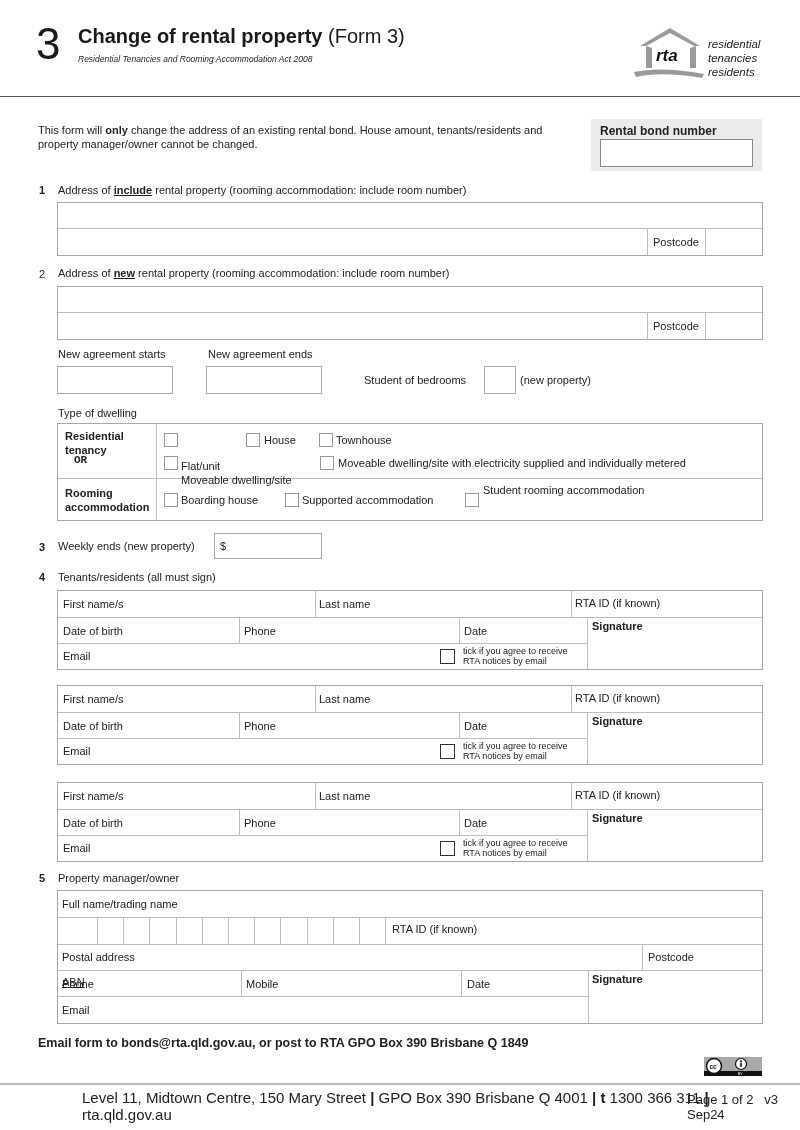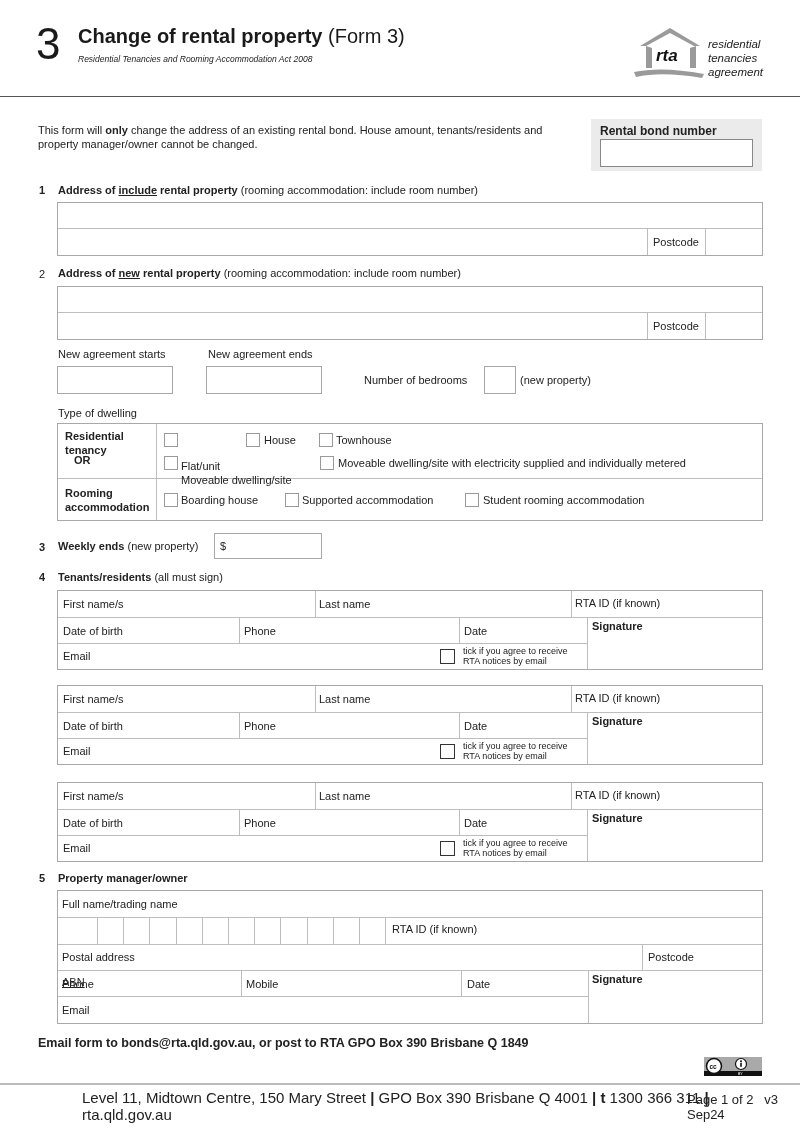--- a/index.html
+++ b/index.html
@@ -17,21 +17,21 @@
   .hr-top { left: 0; top: 96px; width: 800px; height: 1px; background: #555; }
 
   
   .intro { left: 38px; top: 123px; width: 540px; font-size: 11px; line-height: 14px; color: #222; }
   .bond-box { left: 591px; top: 119px; width: 171px; height: 52px; background: #ebebeb; }
   .bond-label { left: 600px; top: 124px; font-size: 12px; font-weight: 700; color: #222; }
   .bond-input { left: 600px; top: 139px; width: 153px; height: 28px; background: #fff; border: 1px solid #888; }
 
   .sec-num { font-size: 11px; font-weight: 700; color: #222; }
   .sec-head { font-size: 11px; color: #222; }
-  .sec-head b { font-weight: 700; }
+  .sec-head b { font-weight: 400; }
   .sec-head u { font-weight: 700; text-decoration: underline; }
 
   .box { border: 1px solid #a8a8a8; background: #fff; }
   .line-h { height: 1px; background: #bdbdbd; }
   .line-v { width: 1px; background: #bdbdbd; }
   .lbl { font-size: 11px; color: #222; white-space: nowrap; }
   .lbl-sm { font-size: 9px; line-height: 10px; color: #222; }
   .lbl-b { font-size: 11px; font-weight: 700; color: #222; line-height: 14px; }
   .chk { width: 14px; height: 14px; border: 1px solid #999; background: #fff; }
   .chk-dark { width: 15px; height: 15px; border: 1.5px solid #333; background: #fff; }
@@ -53,21 +53,21 @@
 <svg class="abs logo" viewBox="0 0 140 58">
   <path d="M8 22 L38 4 L68 22 L62 22 L38 9 L14 22 Z" fill="#9a9a9a"></path>
   <path d="M14 22 L14 44 L20 44 L20 24 Z" fill="#9a9a9a"></path>
   <path d="M58 24 L58 44 L64 44 L64 22 Z" fill="#9a9a9a"></path>
   <path d="M2 48 Q30 42 72 50 L70 54 Q30 47 4 53 Z" fill="#9a9a9a"></path>
   <text x="24" y="37" font-family="Liberation Sans, sans-serif" font-size="17" font-weight="700" font-style="italic" fill="#111">rta</text>
 </svg>
 <div class="abs logo-text">
   <div>residential</div>
   <div>tenancies</div>
-  <div>agreement</div>
+  <div>residents</div>
 </div>
 <div class="abs hr-top"></div>
 
 <div class="abs intro"><span>This form will </span><b>only</b><span> change the address of an existing rental bond. House amount, tenants/residents and property manager/owner cannot be changed.</span></div>
 <div class="abs bond-box"></div>
 <div class="abs bond-label">Rental bond number</div>
 <div class="abs bond-input"></div>
 
 <div class="abs sec-num" style="left:39px; top:184px;">1</div>
 <div class="abs sec-head" style="left:58px; top:184px;"><b>Address of </b><u>include</u><b> rental property</b><span> (rooming accommodation: include room number)</span></div>
@@ -88,33 +88,33 @@
 <div class="abs" style="left:58px; top:313px; width:589px; height:26px;"></div>
 <div class="abs line-v" style="left:647px; top:313px; height:26px;"></div>
 <div class="abs lbl" style="left:653px; top:320px;">Postcode</div>
 <div class="abs line-v" style="left:705px; top:313px; height:26px;"></div>
 <div class="abs" style="left:706px; top:313px; width:56px; height:26px;"></div>
 
 <div class="abs lbl" style="left:58px; top:348px;">New agreement starts</div>
 <div class="abs box" style="left:57px; top:366px; width:116px; height:28px;"></div>
 <div class="abs lbl" style="left:208px; top:348px;">New agreement ends</div>
 <div class="abs box" style="left:206px; top:366px; width:116px; height:28px;"></div>
-<div class="abs lbl" style="left:364px; top:374px;">Number of bedrooms</div>
+<div class="abs lbl" style="left:364px; top:374px;">Student of bedrooms</div>
 <div class="abs box" style="left:484px; top:366px; width:32px; height:28px;"></div>
 <div class="abs lbl" style="left:520px; top:374px;">(new property)</div>
 
 <div class="abs lbl" style="left:58px; top:407px;">Type of dwelling</div>
 <div class="abs box" style="left:57px; top:423px; width:706px; height:98px;"></div>
 <div class="abs line-v" style="left:156px; top:424px; height:96px;"></div>
 <div class="abs line-h" style="left:58px; top:478px; width:704px;"></div>
 
 <div class="abs lbl-b" style="left:65px; top:429px;">
   <div>Residential</div>
   <div>tenancy</div>
-  <div style="padding-left:9px; margin-top:-4px;">OR</div>
+  <div style="padding-left:9px; margin-top:-4px;font-family:Liberation Mono, monospace;">OR</div>
 </div>
 
 <div class="abs chk" style="left:164px; top:433px;"></div>
 <div class="abs lbl" style="left:181px; top:460px;">Flat/unit</div>
 <div class="abs chk" style="left:246px; top:433px;"></div>
 <div class="abs lbl" style="left:264px; top:434px;">House</div>
 <div class="abs chk" style="left:319px; top:433px;"></div>
 <div class="abs lbl" style="left:336px; top:434px;">Townhouse</div>
 <div class="abs chk" style="left:164px; top:456px;"></div>
 <div class="abs lbl" style="left:181px; top:474px;">Moveable dwelling/site</div>
@@ -123,21 +123,21 @@
 
 <div class="abs lbl-b" style="left:65px; top:486px;">
   <div>Rooming</div>
   <div>accommodation</div>
 </div>
 <div class="abs chk" style="left:164px; top:493px;"></div>
 <div class="abs lbl" style="left:181px; top:494px;">Boarding house</div>
 <div class="abs chk" style="left:285px; top:493px;"></div>
 <div class="abs lbl" style="left:302px; top:494px;">Supported accommodation</div>
 <div class="abs chk" style="left:465px; top:493px;"></div>
-<div class="abs lbl" style="left:483px; top:494px;">Student rooming accommodation</div>
+<div class="abs lbl" style="left:483px; top:484px;">Student rooming accommodation</div>
 
 <div class="abs sec-num" style="left:39px; top:541px;">3</div>
 <div class="abs sec-head" style="left:58px; top:540px;"><b>Weekly ends</b><span> (new property)</span></div>
 <div class="abs box" style="left:214px; top:533px; width:108px; height:26px;"></div>
 <div class="abs lbl" style="left:220px; top:540px;">$</div>
 
 <div class="abs sec-num" style="left:39px; top:571px;">4</div>
 <div class="abs sec-head" style="left:58px; top:571px;"><b>Tenants/residents</b><span> (all must sign)</span></div>
 
 <div id="tenants">

